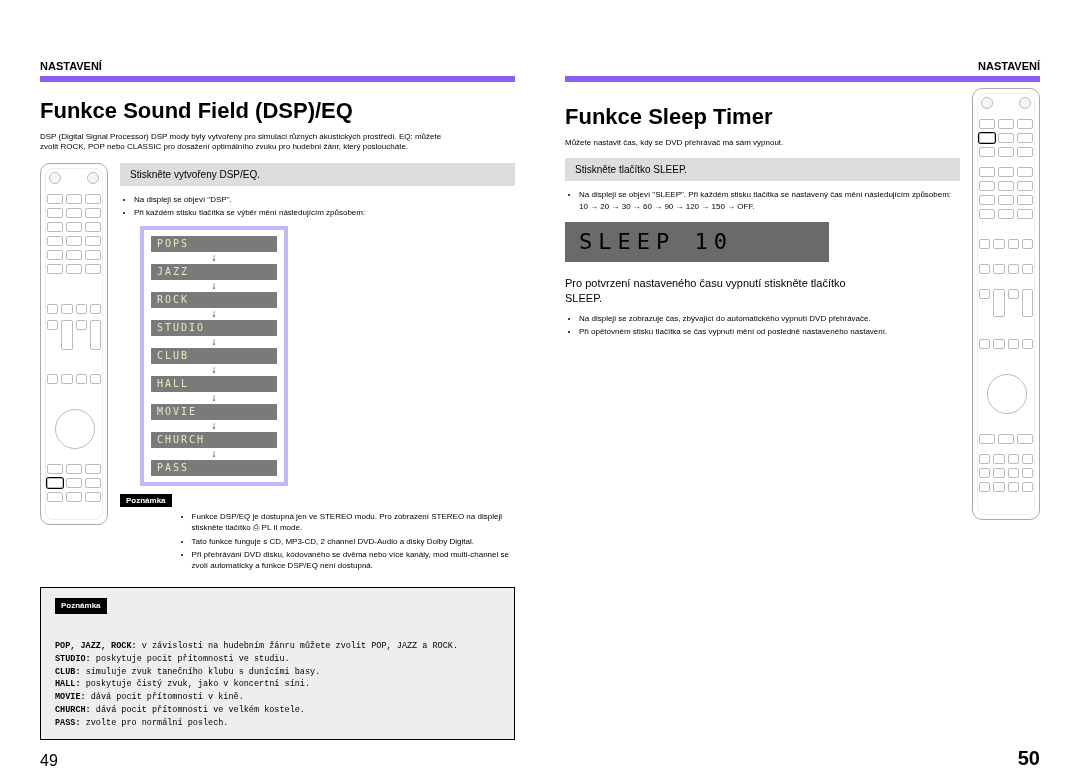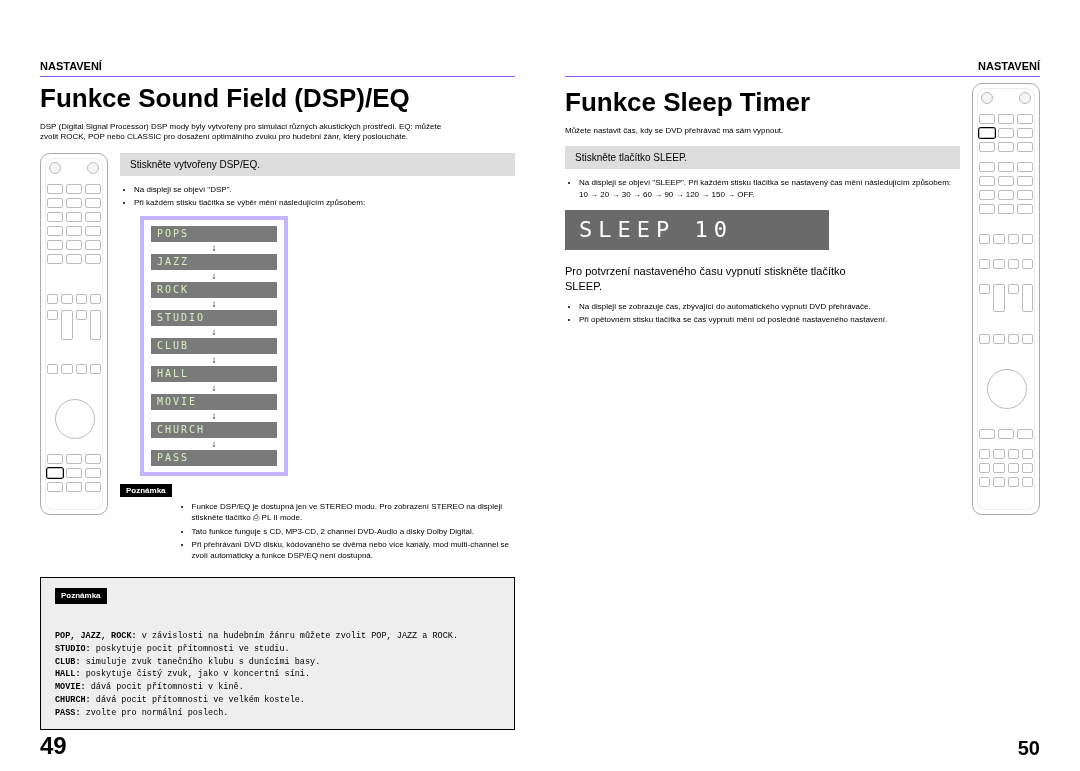--- a/index.html
+++ b/index.html
@@ -18,29 +18,29 @@
     padding: 60px 40px 20px 40px;
     gap: 50px;
   }
   .page {
     flex: 1;
     position: relative;
   }
   .sec-label {
     font-weight: bold;
     font-size: 11px;
-    border-bottom: 1px solid #8b5cf6;
+    border-bottom: 6px solid #8b5cf6;
     padding-bottom: 4px;
     margin-bottom: 6px;
   }
   .page-right .sec-label { text-align: right; }
   h1 {
-    font-size: 26px;
+    font-size: 22px;
     font-weight: bold;
-    margin: 4px 0 8px 0;
+    margin: 16px 0 8px 0;
   }
   .intro { font-size: 8px; line-height: 1.3; margin-bottom: 10px; max-width: 420px;}
   .content-row { display: flex; gap: 12px; }
   .remote {
     width: 66px;
     height: 360px;
     border: 1px solid #aaa;
     border-radius: 10px;
     background: #fff;
     position: relative;
@@ -84,25 +84,25 @@
   .note-badge {
     background:#000; color:#fff; font-size:8px; padding:2px 6px;
     font-weight:bold;
   }
   .note-text { font-size:7.5px; line-height:1.35; flex:1;margin-top:17px;}
   .footer-note-box{
     border:1px solid #000; background:#eee; padding:10px 14px; margin-top:14px;
     font-size:8.5px; line-height:1.5;
   }
   .footer-note-box .note-badge{ margin-bottom:6px; display:inline-block;}
-  .page-num-left { position:absolute; bottom:-30px; left:0; font-size:24px; font-weight:bold;}
+  .page-num-left { position:absolute; bottom:-30px; left:0; font-size:16px; font-weight:normal;}
   .page-num-right{ position:absolute; bottom:-30px; right:0; font-size:20px; font-weight:bold;}
   .lcd-big{
     width:250px; height:40px; background:#6a6a6a;
-    color:#ffffff; font-family:monospace; font-size:22px;
+    color:#000000; font-family:monospace; font-size:22px;
     letter-spacing:6px; line-height:40px; padding-left:14px;
     margin:10px 0 14px 0;
   }
   .right-col{ flex:1; }
   .subhead{ font-size:11px; margin:8px 0 6px 0; line-height:1.4; max-width:320px;}
   
   .remote .r1{top:8px;left:8px;width:10px;height:10px;border-radius:50%;}
   .remote .r2{top:8px;right:8px;width:10px;height:10px;border-radius:50%;}
   .remote .row{position:absolute;left:6px;right:6px;height:10px;display:flex;gap:3px;}
   .remote .row div{flex:1;border:1px solid #bbb;border-radius:2px;}

